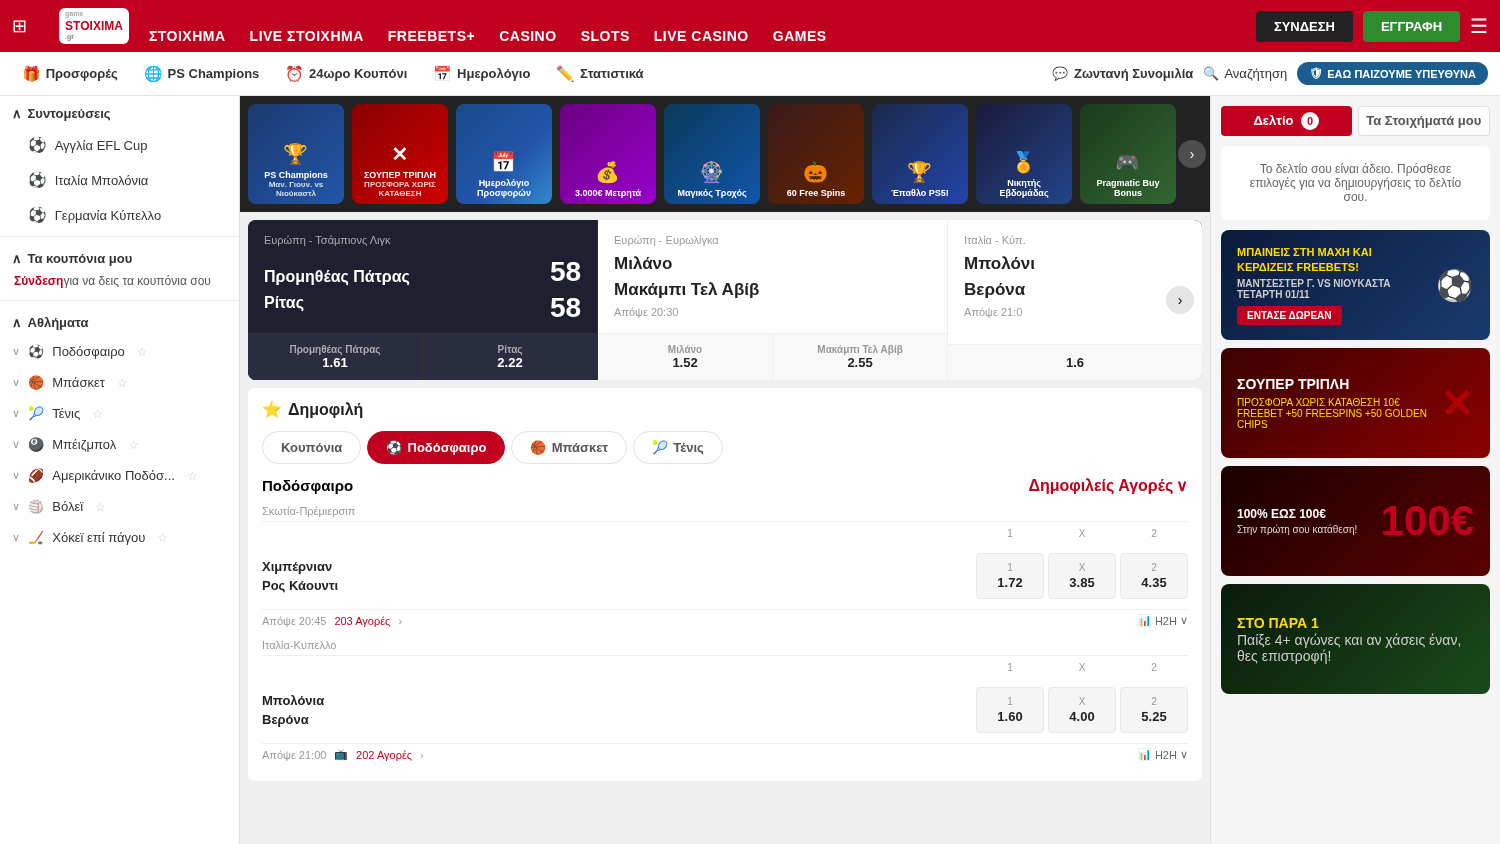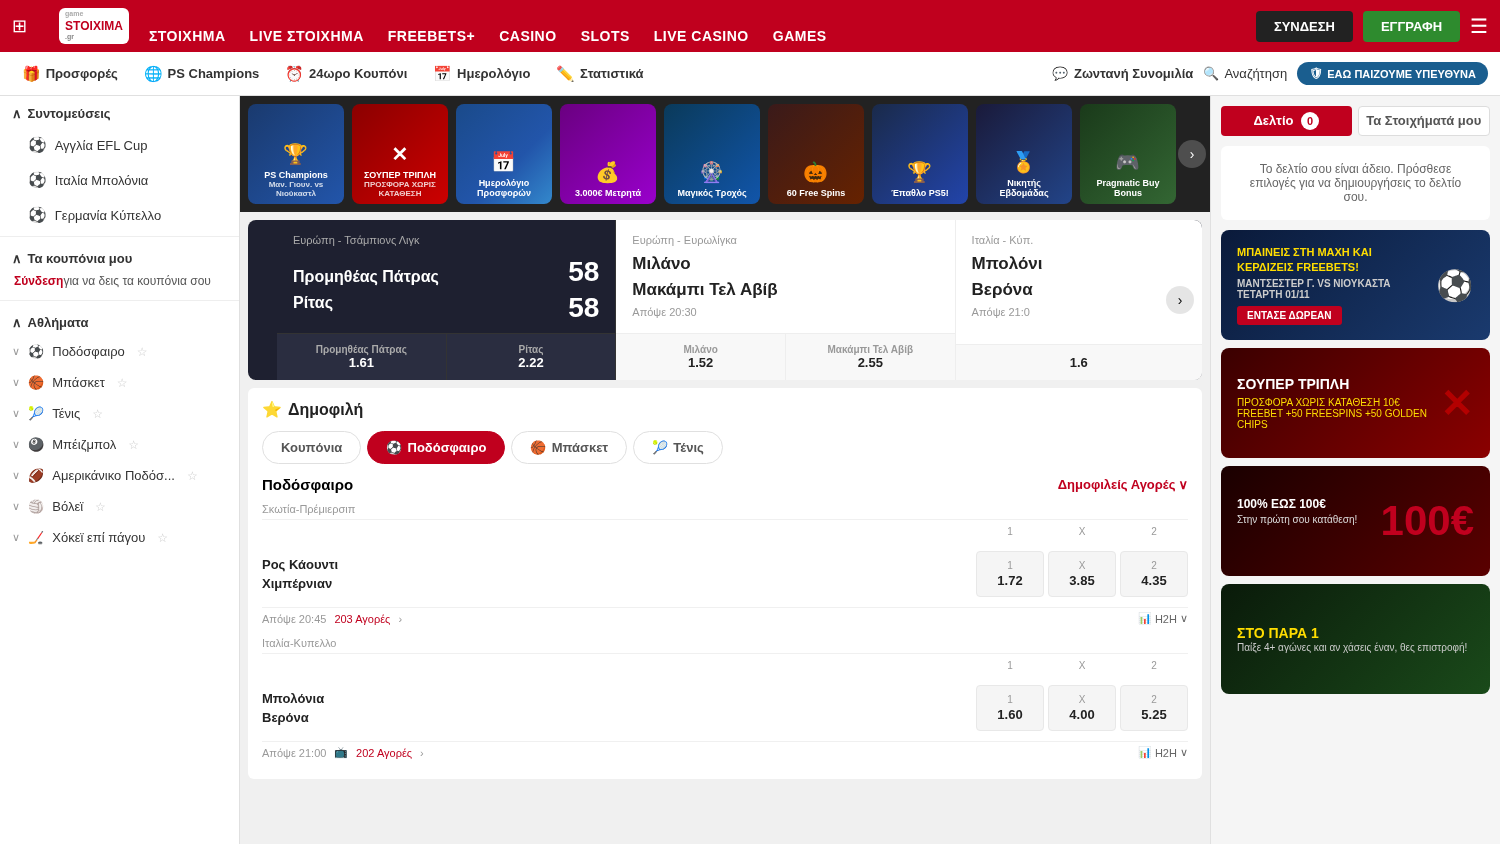--- a/index.html
+++ b/index.html
@@ -258,21 +258,21 @@
     .pop-tab.active {
       background: #c0001e;
       color: #fff;
       border-color: #c0001e;
     }
     .popular-sport-title {
       display: flex; justify-content: space-between; align-items: center;
       font-size: 15px; font-weight: 700; margin-bottom: 6px;
     }
     .popular-market-btn {
-      font-size: 13px; color: #c0001e; cursor: pointer;
+      font-size: 16px; color: #c0001e; cursor: pointer;
       display: flex; align-items: center; gap: 3px;
     }
     .pop-league { font-size: 11px; color: #999; padding: 4px 0; border-bottom: 1px solid #f0f0f0; margin-bottom: 6px; }
     .pop-match-row {
       display: flex; align-items: center; padding: 10px 0;
       border-bottom: 1px solid #f0f0f0;
     }
     .pop-match-teams {
       flex: 1;
     }
@@ -564,21 +564,21 @@
       </div>
       <div class="promo-card promo-card-pragmatic">
         <div class="card-bg">
           <span style="font-size:20px;margin-bottom:4px">🎮</span>
           <span>Pragmatic Buy Bonus</span>
         </div>
       </div>
       <button class="carousel-arrow">›</button>
     </div>
 
-    <div style="margin:8px;border-radius:8px;overflow:hidden;background:#1e2030;padding-left:29px;">
+    <div style="margin:8px;border-radius:8px;overflow:hidden;background:#1e2030;">
       <div style="display:flex;gap:0;">
 
         <div style="flex:1;background:#1e2030;padding:14px 16px;border-right:1px solid #333;position:relative;min-height:160px;">
           <div style="font-size:11px;color:#aaa;margin-bottom:8px;">Ευρώπη - Τσάμπιονς Λιγκ</div>
           <div style="display:flex;justify-content:space-between;align-items:center;">
             <div>
               <div style="font-size:16px;font-weight:700;color:#fff;margin-bottom:8px;">Προμηθέας Πάτρας</div>
               <div style="font-size:16px;font-weight:700;color:#fff;">Ρίτας</div>
             </div>
             <div style="text-align:right;">
@@ -665,22 +665,22 @@
 
       <div>
         <div class="pop-league">Σκωτία-Πρέμιερσιπ</div>
         <div style="display:flex;justify-content:flex-end;gap:4px;font-size:10px;color:#999;margin-bottom:4px;">
           <div style="min-width:68px;text-align:center;">1</div>
           <div style="min-width:68px;text-align:center;">X</div>
           <div style="min-width:68px;text-align:center;">2</div>
         </div>
         <div class="pop-match-row">
           <div class="pop-match-teams">
+            <div class="pop-team">Χιμπέρνιαν</div>
             <div class="pop-team">Ρος Κάουντι</div>
-            <div class="pop-team">Χιμπέρνιαν</div>
           </div>
           <div class="pop-odds-group">
             <div class="pop-odds-cell">
               <span class="pop-odds-header">1</span>
               <span class="pop-odds-val">1.72</span>
             </div>
             <div class="pop-odds-cell">
               <span class="pop-odds-header">X</span>
               <span class="pop-odds-val">3.85</span>
             </div>
@@ -779,33 +779,33 @@
             <div style="font-size:14px;font-weight:900;color:#fff;line-height:1.2;">ΣΟΥΠΕΡ ΤΡΙΠΛΗ</div>
             <div style="font-size:10px;color:#ffdd00;margin-top:4px;">ΠΡΟΣΦΟΡΑ ΧΩΡΙΣ ΚΑΤΑΘΕΣΗ 10€ FREEBET +50 FREESPINS +50 GOLDEN CHIPS</div>
           </div>
           <div style="font-size:40px;color:#cc0000;font-weight:900;opacity:0.7;">✕</div>
         </div>
       </div>
     </div>
 
     <div class="promo-banner pb-3">
       <div class="pb-content">
-        <div style="display:flex;gap:8px;">
+        <div style="display:flex;align-items:center;gap:8px;">
           <div style="flex:1;">
             <div style="font-size:12px;font-weight:700;color:#fff;">100% ΕΩΣ 100€</div>
             <div style="font-size:10px;color:#ddd;margin-top:3px;">Στην πρώτη σου κατάθεση!</div>
           </div>
           <div style="font-size:42px;font-weight:900;color:#c0001e;">100€</div>
         </div>
       </div>
     </div>
 
     <div class="promo-banner pb-4">
       <div class="pb-content">
         <div>
           <div style="font-size:14px;font-weight:900;color:#ffdd00;">ΣΤΟ ΠΑΡΑ 1</div>
-          <div style="font-size:10px;color:#ccc;margin-top:1px;">Παίξε 4+ αγώνες και αν χάσεις έναν, θες επιστροφή!</div>
+          <div style="font-size:14px;color:#ccc;margin-top:1px;">Παίξε 4+ αγώνες και αν χάσεις έναν, θες επιστροφή!</div>
         </div>
       </div>
     </div>
 
   </div>
 </div>
 
 </body></html>

